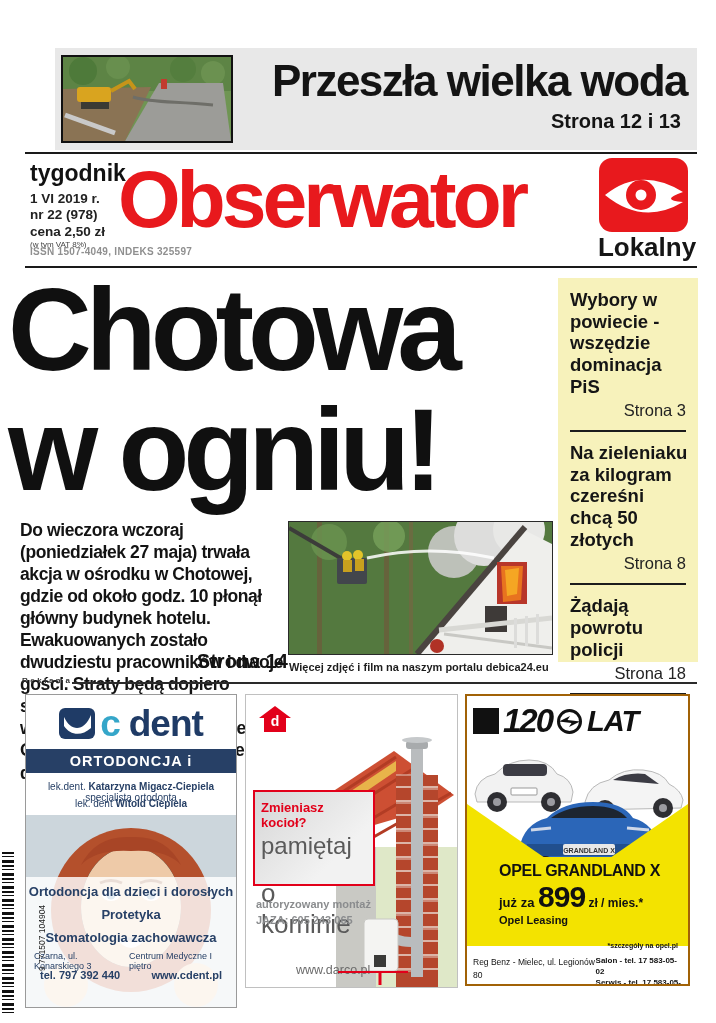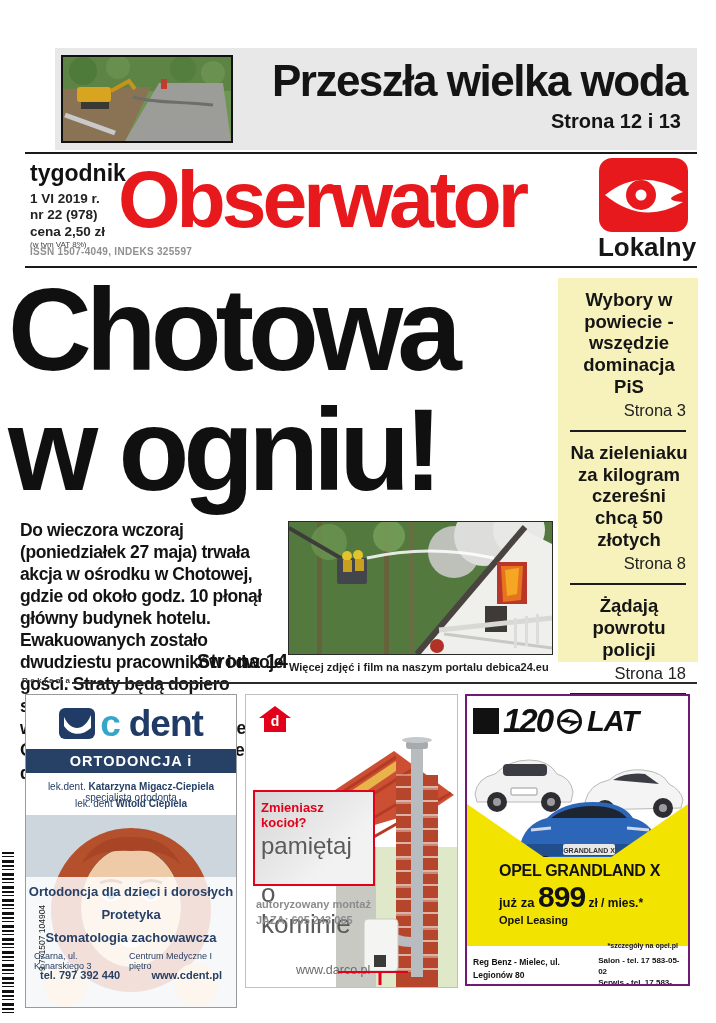--- a/index.html
+++ b/index.html
@@ -28,21 +28,21 @@
   .eye-logo { position:absolute; left:599px; top:158px; width:89px; height:74px; background:#e8191d; border-radius:13px; }
   .lokalny { position:absolute; left:597px; top:232px; width:100px; text-align:center; font-size:26px; font-weight:800; color:#161616; }
 
   
   .headline-1, .headline-2 { position:absolute; left:8px; color:#101010; font-weight:900;
     font-size:116px; letter-spacing:-6px; line-height:1; white-space:nowrap; }
   .headline-1 { top:272px; } .headline-2 { top:392px; }
 
   
   .sidebar { position:absolute; left:558px; top:278px; width:140px; height:384px; background:#f7f2bb; padding:11px 10px 8px 12px; }
-  .sb-title { font-size:18.5px; font-weight:800; color:#151515; line-height:1.17;text-align:center; }
+  .sb-title { font-size:18.5px; font-weight:800; color:#151515; line-height:1.17; }
   .sb-page { font-size:16.5px; color:#232323; text-align:right; margin-top:4px; padding-right:2px; }
   .sb-page.bold { font-weight:800; }
   .sb-sep { height:2px; background:#1c1c1c; margin:10px 2px 10px 0; }
 
   
   .lead-body { position:absolute; left:20px; top:519px; width:270px; font-size:17.5px; font-weight:800;
     color:#131313; line-height:1.26; letter-spacing:-.4px; }
   .lead-pageref { position:absolute; left:20px; top:650px; width:268px; text-align:right; font-size:20px; font-weight:800; color:#131313; }
   .fire-photo { position:absolute; left:288px; top:521px; width:265px; height:134px; border:1px solid #2a2a2a; background:#5d7c4a; }
   .fire-caption { position:absolute; left:289px; top:661px; font-size:11px; font-weight:800; color:#1d1d1d; }
@@ -82,42 +82,42 @@
   .darco-panel { position:absolute; left:7px; top:95px; width:122px; height:96px;
     background:linear-gradient(135deg,#d6d6d6 0%, #f2f2f2 70%); border:2px solid #e2001a; padding:8px 6px 0 6px; }
   .darco-l1 { font-size:13px; font-weight:800; color:#e2001a; }
   .darco-l2 { font-size:24px; color:#5a5a5a; margin-top:2px; }
   .darco-l3 { font-size:26px; color:#5a5a5a; margin-top:18px; }
   .darco-montaz { position:absolute; left:10px; top:202px; font-size:11px; font-weight:800; color:#8a8c8e; line-height:1.45; }
   .darco-site { position:absolute; left:10px; top:268px; font-size:12.5px; color:#6b6b6b;margin-left:40px; }
   .darco-site-line { position:absolute; left:92px; top:276px; width:70px; height:2px; background:#e2001a; }
 
   
-  .ad-opel { left:465px; top:694px; width:225px; height:292px; border:2px solid #701a75; }
+  .ad-opel { left:465px; top:694px; width:225px; height:292px; border:2px solid #a16207; }
   .opel-anniv { position:absolute; left:6px; top:6px; display:flex; align-items:center; gap:4px; }
   .opel-blackbox { width:26px; height:26px; background:#111; }
   .opel-120 { font-size:33px; font-weight:900; font-style:italic; letter-spacing:-2px; color:#111; }
   .opel-lat { font-size:29px; font-weight:900; font-style:italic; letter-spacing:-1px; color:#111; }
   .opel-cars { position:absolute; left:0; top:36px; width:221px; height:148px; }
   .opel-tri-l { position:absolute; left:0; top:108px; width:78px; height:54px; background:#f3e300;
     clip-path:polygon(0 0,100% 100%,0 100%); }
   .opel-tri-r { position:absolute; right:0; top:108px; width:78px; height:54px; background:#f3e300;
     clip-path:polygon(100% 0,100% 100%,0 100%); }
   .opel-yellow { position:absolute; left:0; top:161px; width:221px; height:89px; background:#f3e300; }
   .opel-model { position:absolute; left:32px; top:166px; font-size:16px; font-weight:900; color:#111; letter-spacing:-.3px; }
   .opel-price { position:absolute; left:32px; top:184px; color:#111; }
   .opel-price .pre { font-size:13px; font-weight:600; }
   .opel-price .val { font-size:30px; font-weight:900; letter-spacing:-1px; }
   .opel-price .post { font-size:12px; font-weight:600; }
   .opel-leasing { position:absolute; left:32px; top:218px; font-size:11px; font-weight:800; color:#111; }
   .opel-credit { position:absolute; left:32px; top:232px; font-size:13px; font-weight:800; color:#111;margin-top:28px; }
   .opel-disc { position:absolute; right:10px; top:246px; font-size:7px; font-weight:700; color:#111; }
   .opel-footer { position:absolute; left:0; top:256px; width:221px; height:32px; background:#fff;
     display:flex; justify-content:space-between; padding:4px 6px 0 6px; }
-  .opel-dealer { font-size:8.5px; font-weight:700; color:#111; line-height:1.5; }
+  .opel-dealer { font-size:8.5px; font-weight:400; color:#111; line-height:1.5; }
   .opel-phones { font-size:8px; font-weight:800; color:#111; text-align:left; line-height:1.35; }
 
   
   .barcode { position:absolute; left:2px; top:852px; width:20px; height:162px; }
   .barcode-bars { position:absolute; left:0; top:0; width:12px; height:162px;
     background:repeating-linear-gradient(to bottom,#111 0 2px,#fff 2px 4px,#111 4px 5px,#fff 5px 8px,#111 8px 11px,#fff 11px 13px); }
   .barcode-num { position:absolute; left:7px; top:81px; font-size:8.5px; color:#222; white-space:nowrap;
     transform:rotate(-90deg); transform-origin:center; }
 </style>
 </head>

